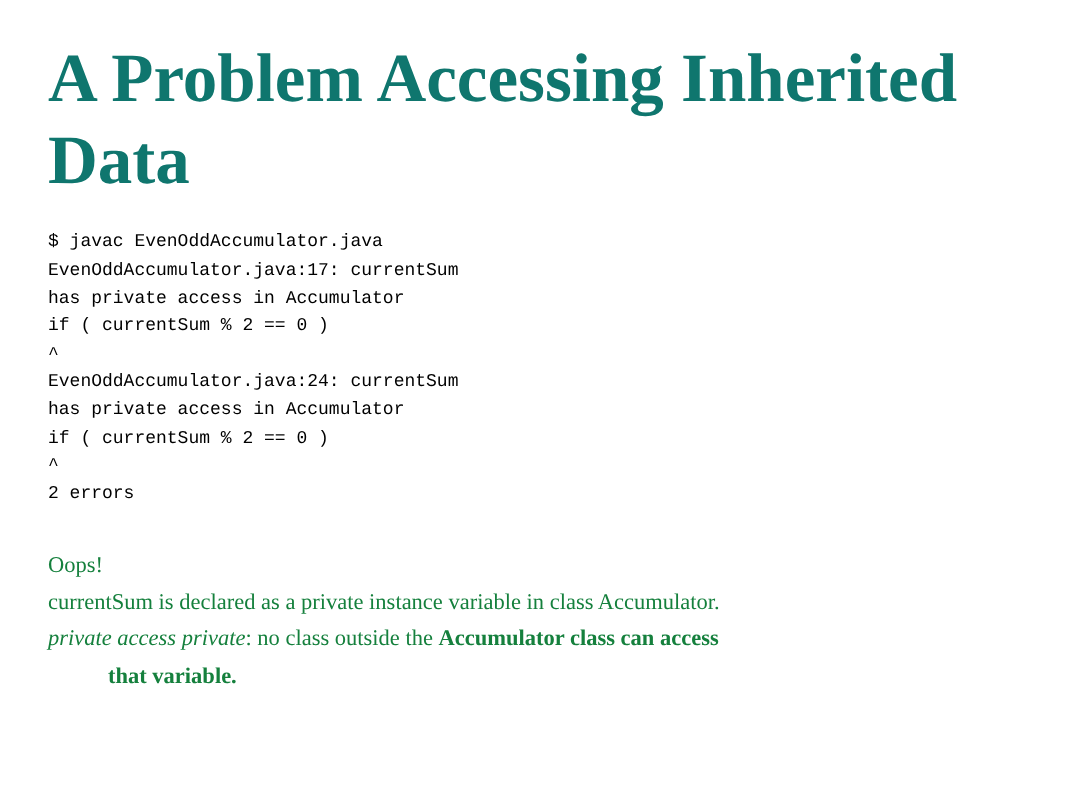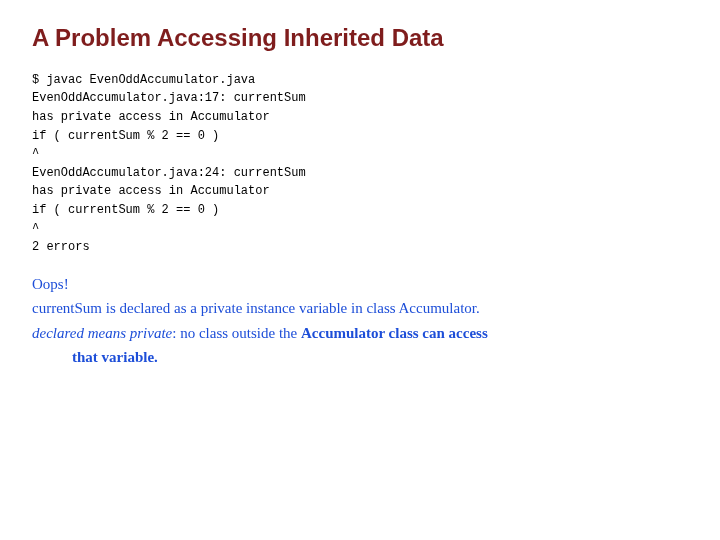--- a/index.html
+++ b/index.html
@@ -11,42 +11,42 @@
     body {
       width: 720px;
       height: 540px;
       background: #ffffff;
       font-family: Georgia, 'Times New Roman', serif;
       padding: 24px 32px;
       overflow: hidden;
     }
 
     .title {
-      font-size: 24px;
+      font-size: 46px;
       font-weight: bold;
-      font-family: Liberation Sans, sans-serif;
-      color: #7f1d1d;
+      font-family: Liberation Serif, serif;
+      color: #0f766e;
       margin-bottom: 18px;
       line-height: 1.2;
     }
 
     .code-block {
       font-family: 'Courier New', Courier, monospace;
       font-size: 12px;
       line-height: 1.55;
       color: #000000;
       margin-bottom: 16px;
       white-space: pre;
     }
 
     .prose-section {
-      margin-top: 16px;
+      margin-top: 28px;
       font-family: Georgia, 'Times New Roman', serif;
       font-size: 15px;
-      color: #1d4ed8;
+      color: #15803d;
       line-height: 1.5;
     }
 
     .prose-line {
       display: block;
       margin-bottom: 2px;
     }
 
     .italic-bold {
       font-style: italic;
@@ -69,18 +69,18 @@
 EvenOddAccumulator.java:24: currentSum
 has private access in Accumulator
 if ( currentSum % 2 == 0 )
 ^
 2 errors</div>
 
 <div class="prose-section">
   <span class="prose-line">Oops!</span>
   <span class="prose-line">currentSum is declared as a private instance variable in class Accumulator.</span>
   <span class="prose-line">
-    <span class="italic-bold">declared means private</span><span>: no class outside the </span><span class="bold">Accumulator class can access</span>
+    <span class="italic-bold">private access private</span><span>: no class outside the </span><span class="bold">Accumulator class can access</span>
   </span>
   <span class="prose-line" style="padding-left: 40px;">
     <span class="bold">that variable.</span>
   </span>
 </div>
 
 </body></html>

